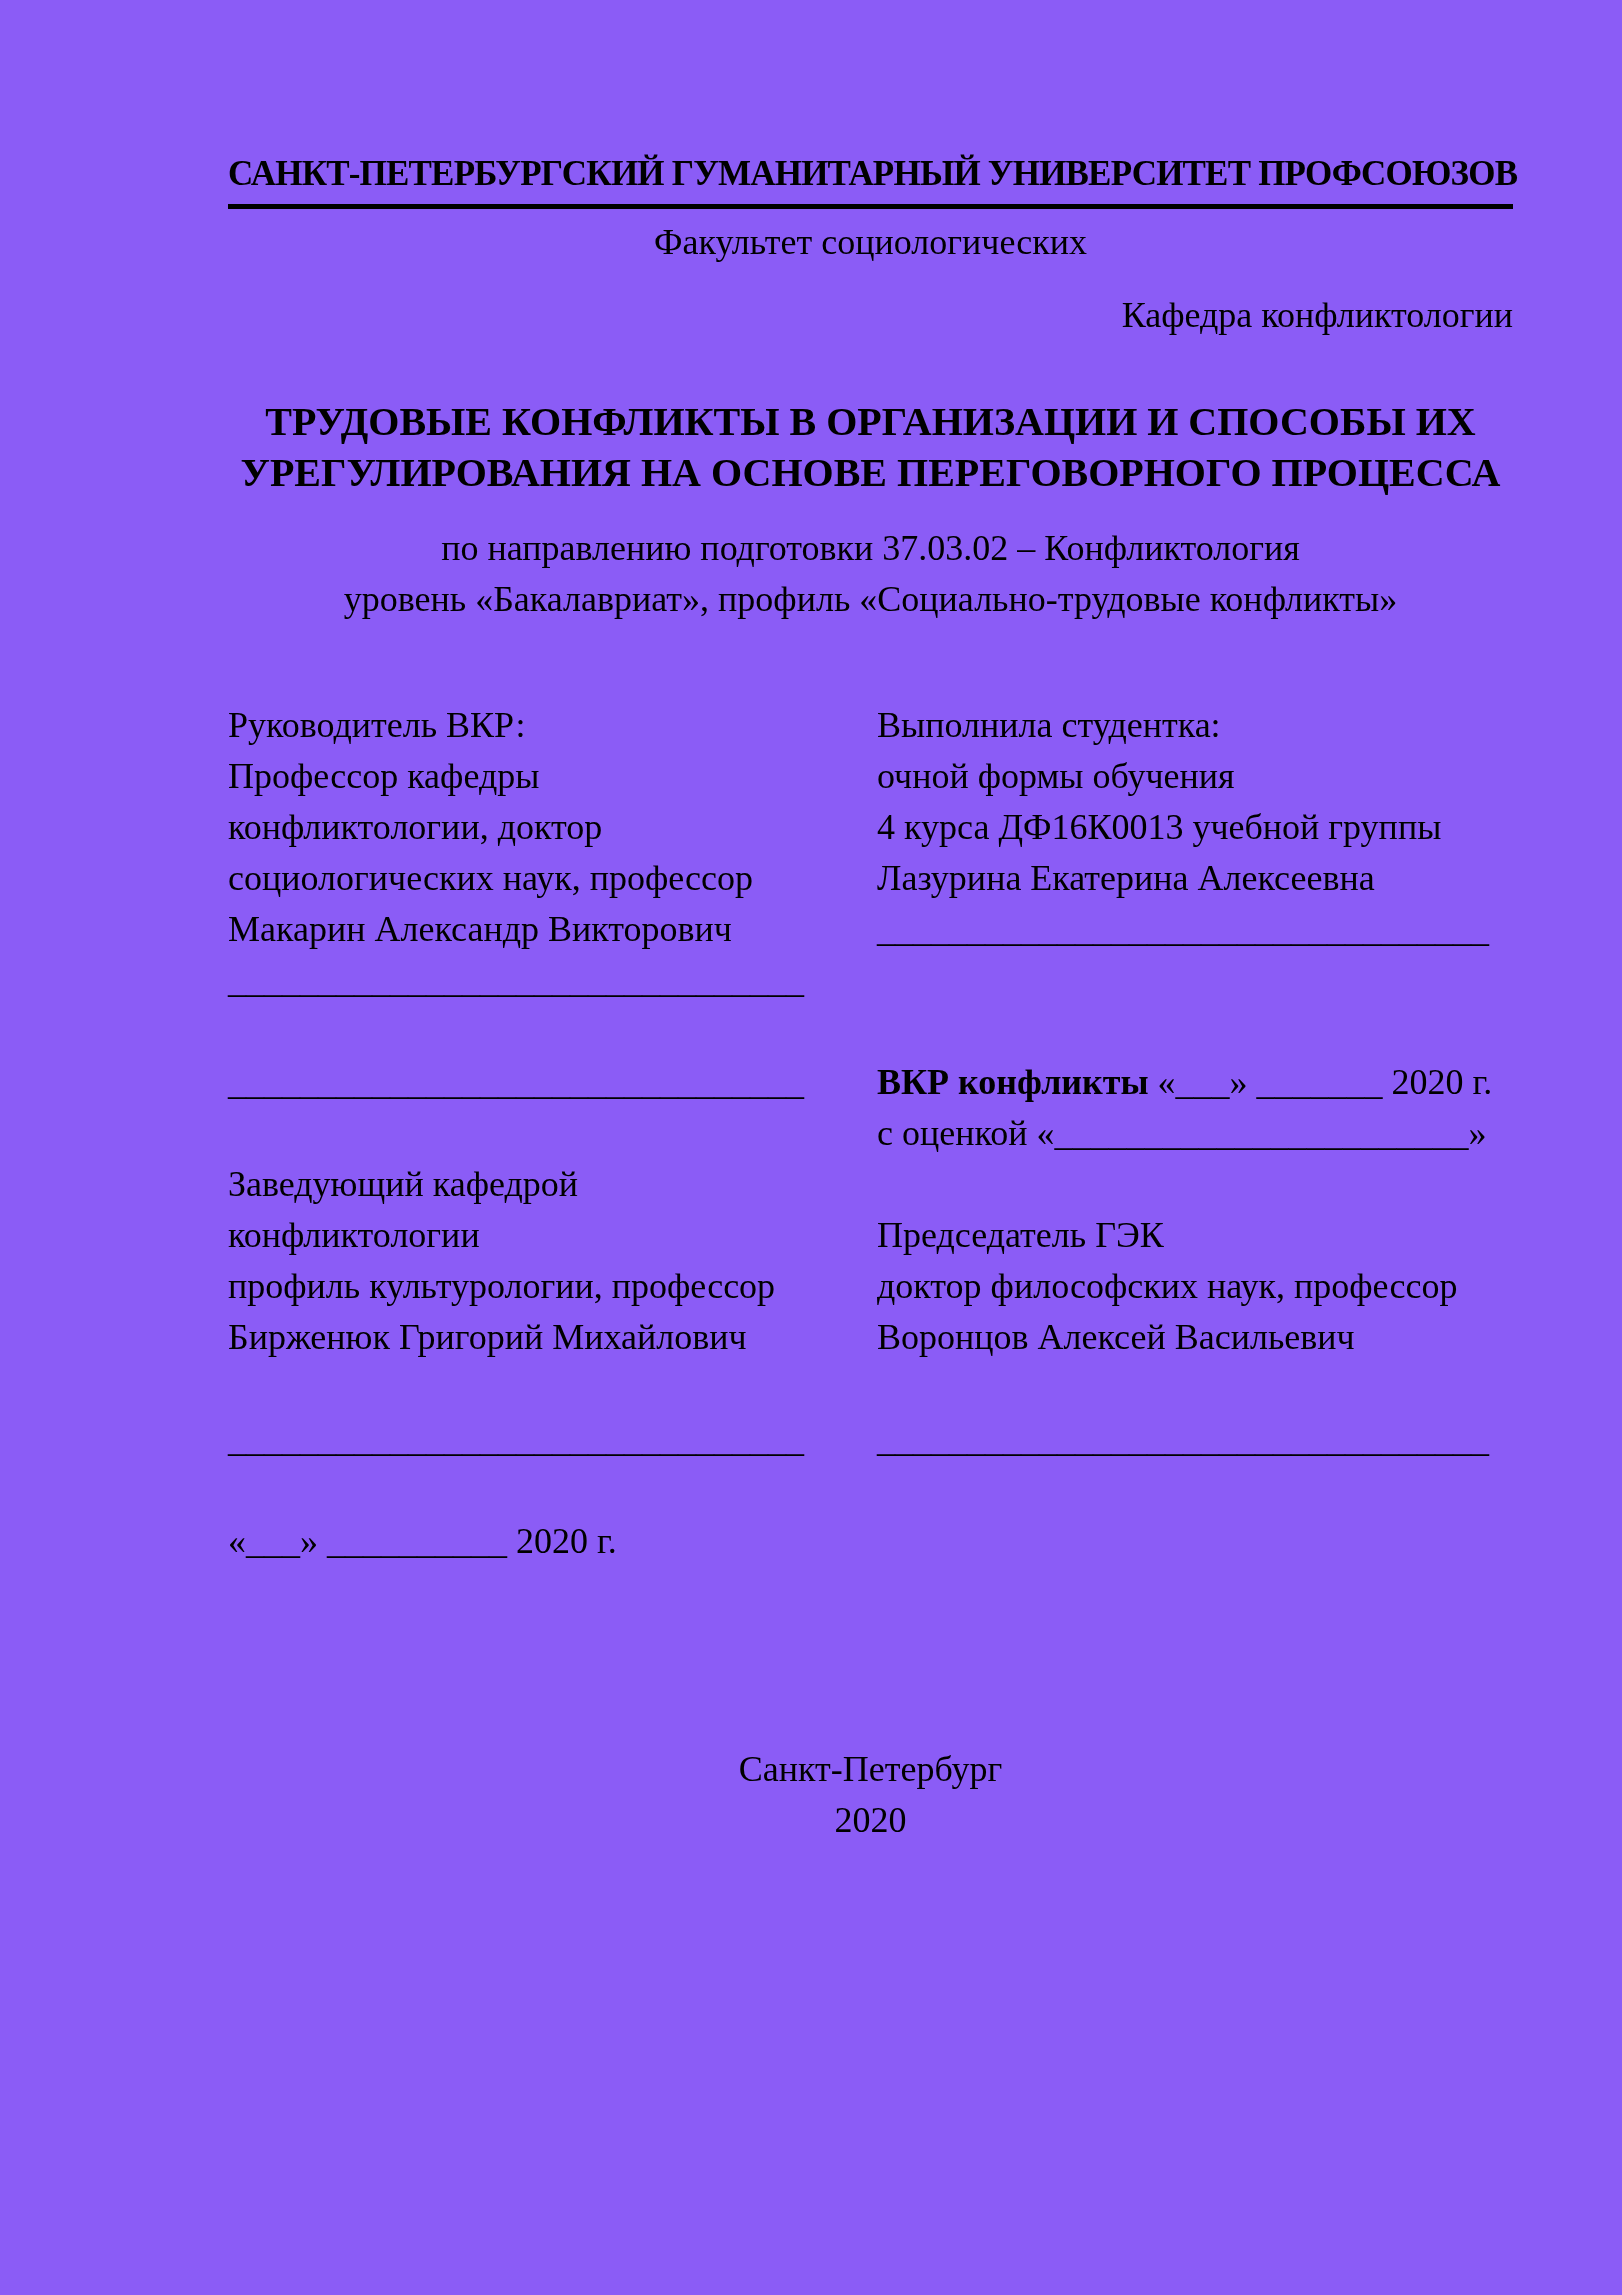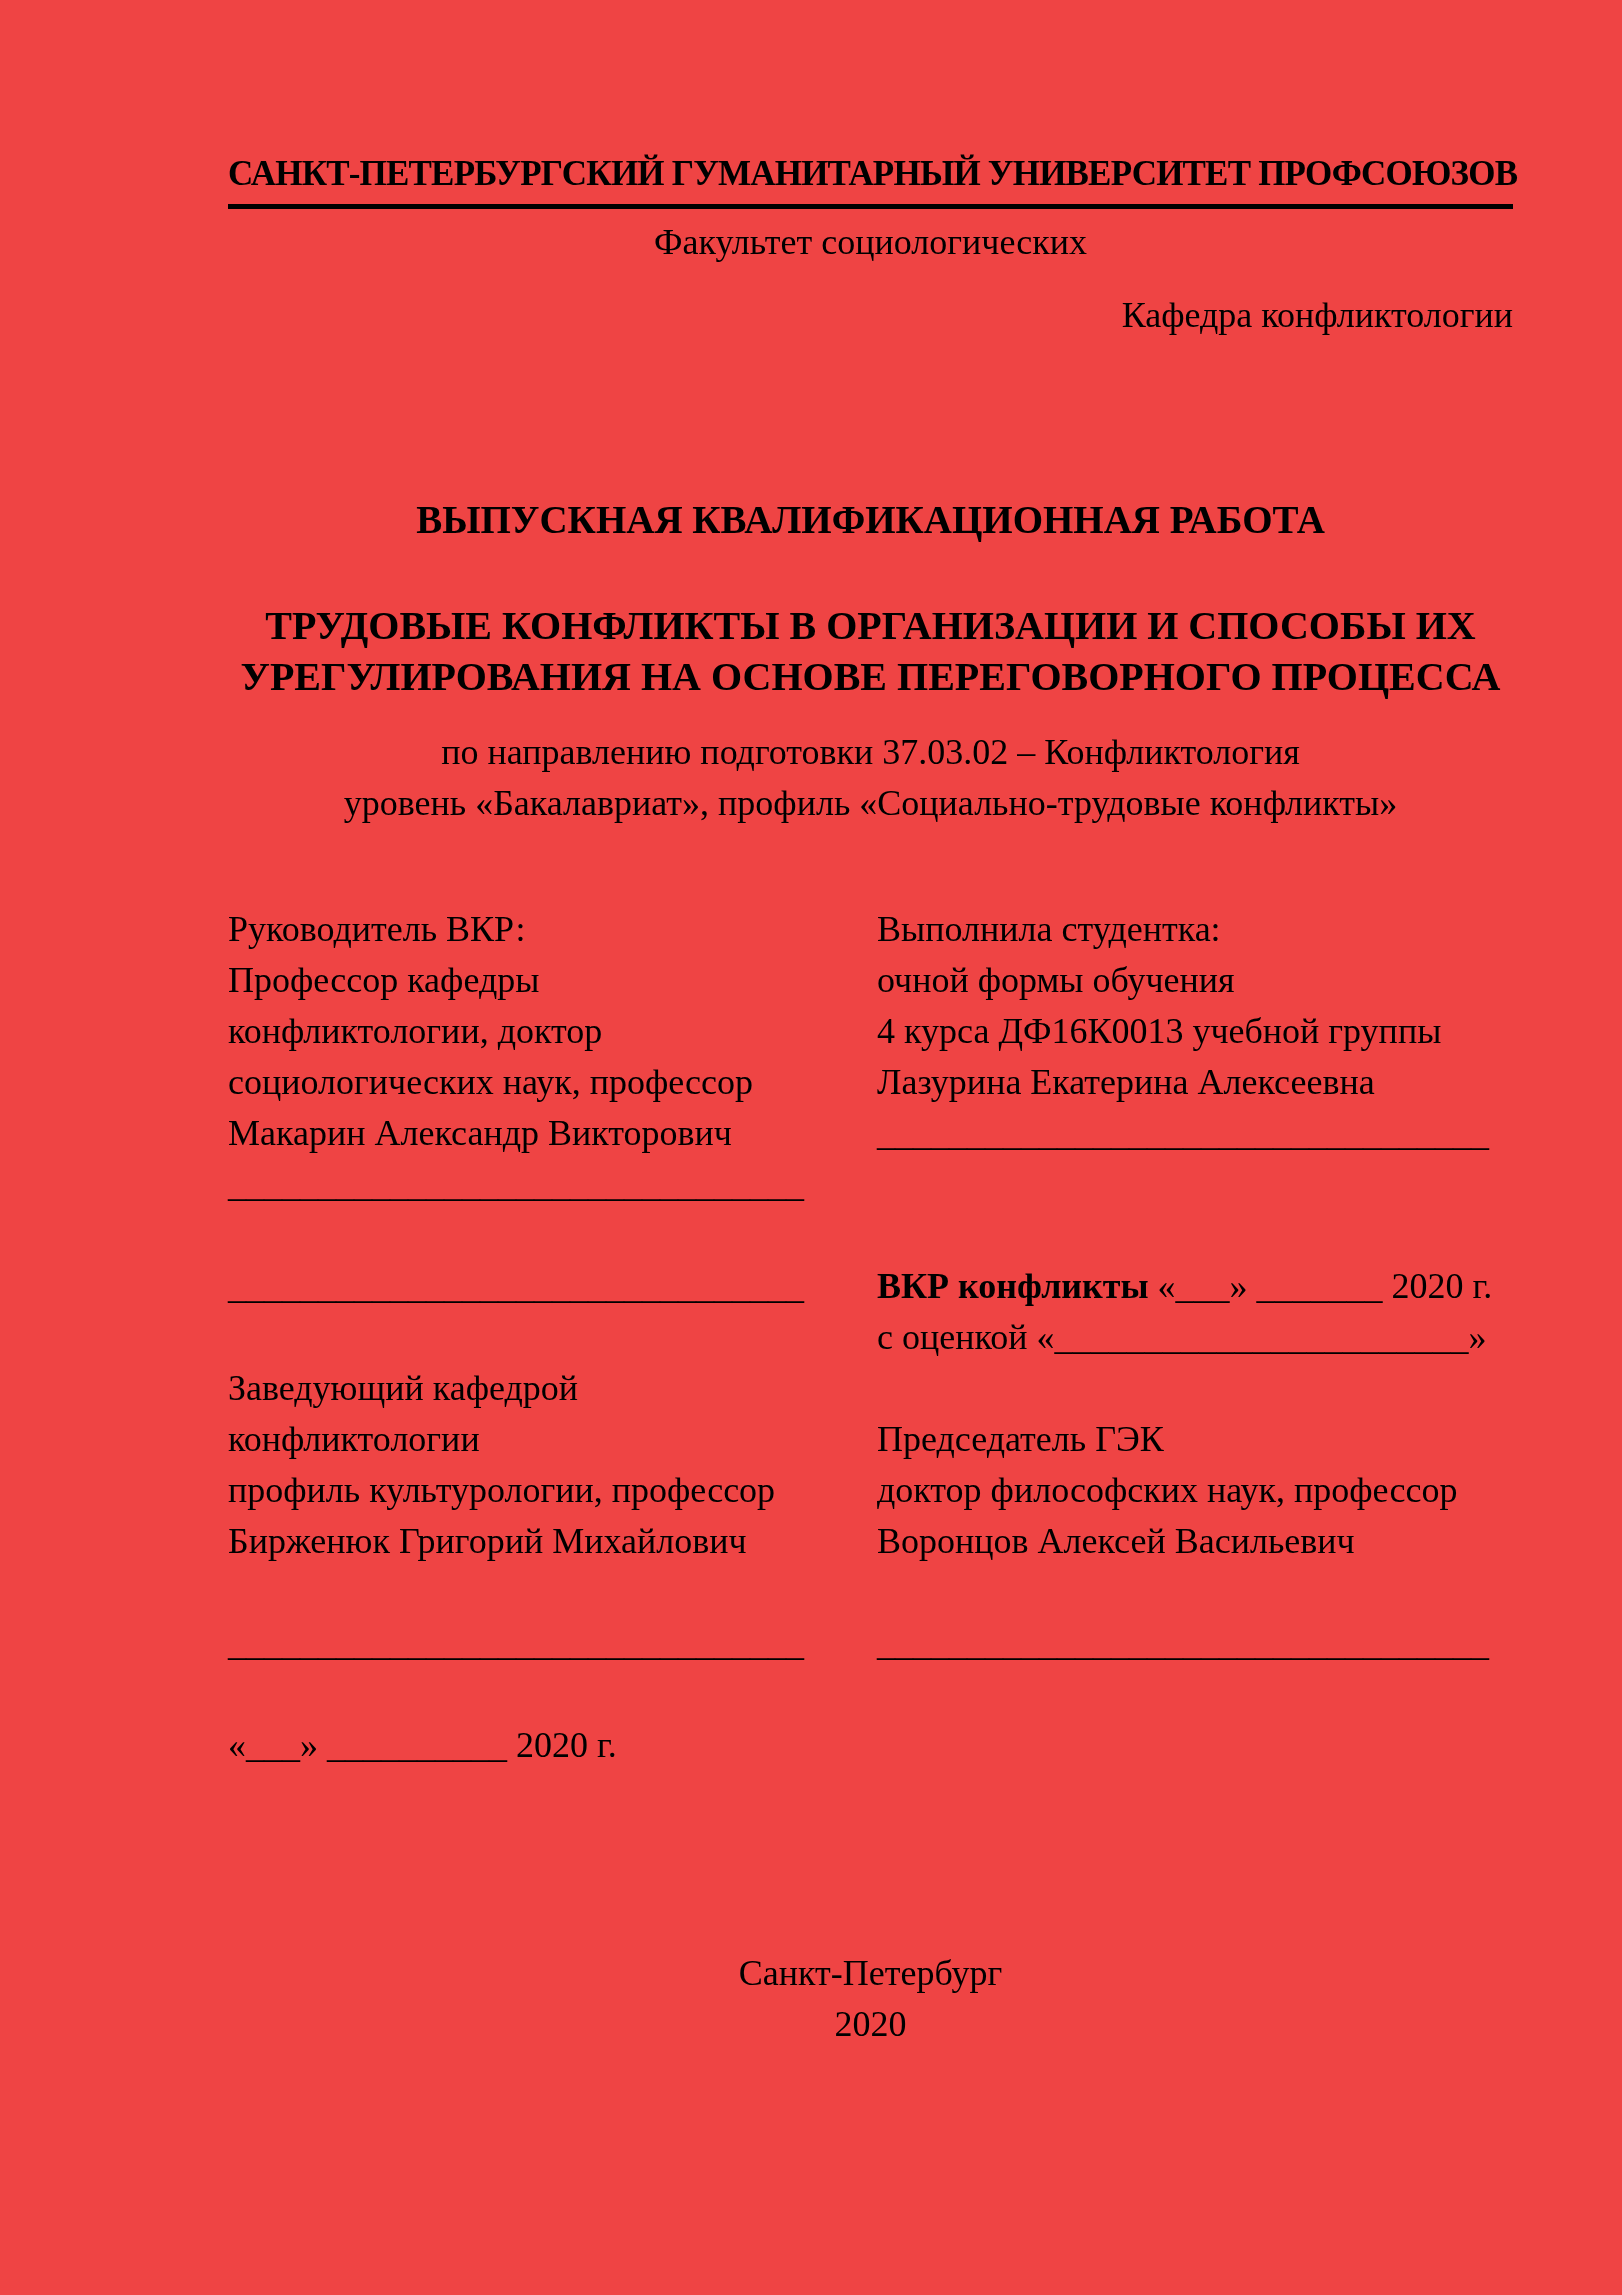--- a/index.html
+++ b/index.html
@@ -1,20 +1,20 @@
 <!DOCTYPE html>
 <html style="font-size:12.6px"><head>
 <meta charset="utf-8">
 <style>
   html, body { margin: 0; padding: 0; background: #ffffff; }
   .page {
     position: relative;
     width: 1623px;
     height: 2295px;
-    background: #ef4444;
+    background: #8b5cf6;
     color: #000000;
     font-family: "Liberation Serif", "DejaVu Serif", serif;
     font-size: 36px;
     box-sizing: border-box;
     padding: 153px 110px 0 228px;
     overflow: hidden;
   }
   .univ {
     font-weight: bold;
     text-align: center;
@@ -78,21 +78,20 @@
 </style>
 </head>
 <body>
 
 <div class="page">
 
   <div class="univ">САНКТ-ПЕТЕРБУРГСКИЙ ГУМАНИТАРНЫЙ УНИВЕРСИТЕТ ПРОФСОЮЗОВ</div>
   <div class="faculty">Факультет социологических</div>
   <div class="department">Кафедра конфликтологии</div>
 
-  <div class="worktype">ВЫПУСКНАЯ КВАЛИФИКАЦИОННАЯ РАБОТА</div>
 
   <div class="thesis">
     <div class="tline">ТРУДОВЫЕ КОНФЛИКТЫ В ОРГАНИЗАЦИИ И СПОСОБЫ ИХ</div>
     <div class="tline">УРЕГУЛИРОВАНИЯ НА ОСНОВЕ ПЕРЕГОВОРНОГО ПРОЦЕССА</div>
   </div>
 
   <div class="program">
     <div>по направлению подготовки 37.03.02 – Конфликтология</div>
     <div>уровень «Бакалавриат», профиль «Социально-трудовые конфликты»</div>
   </div>

